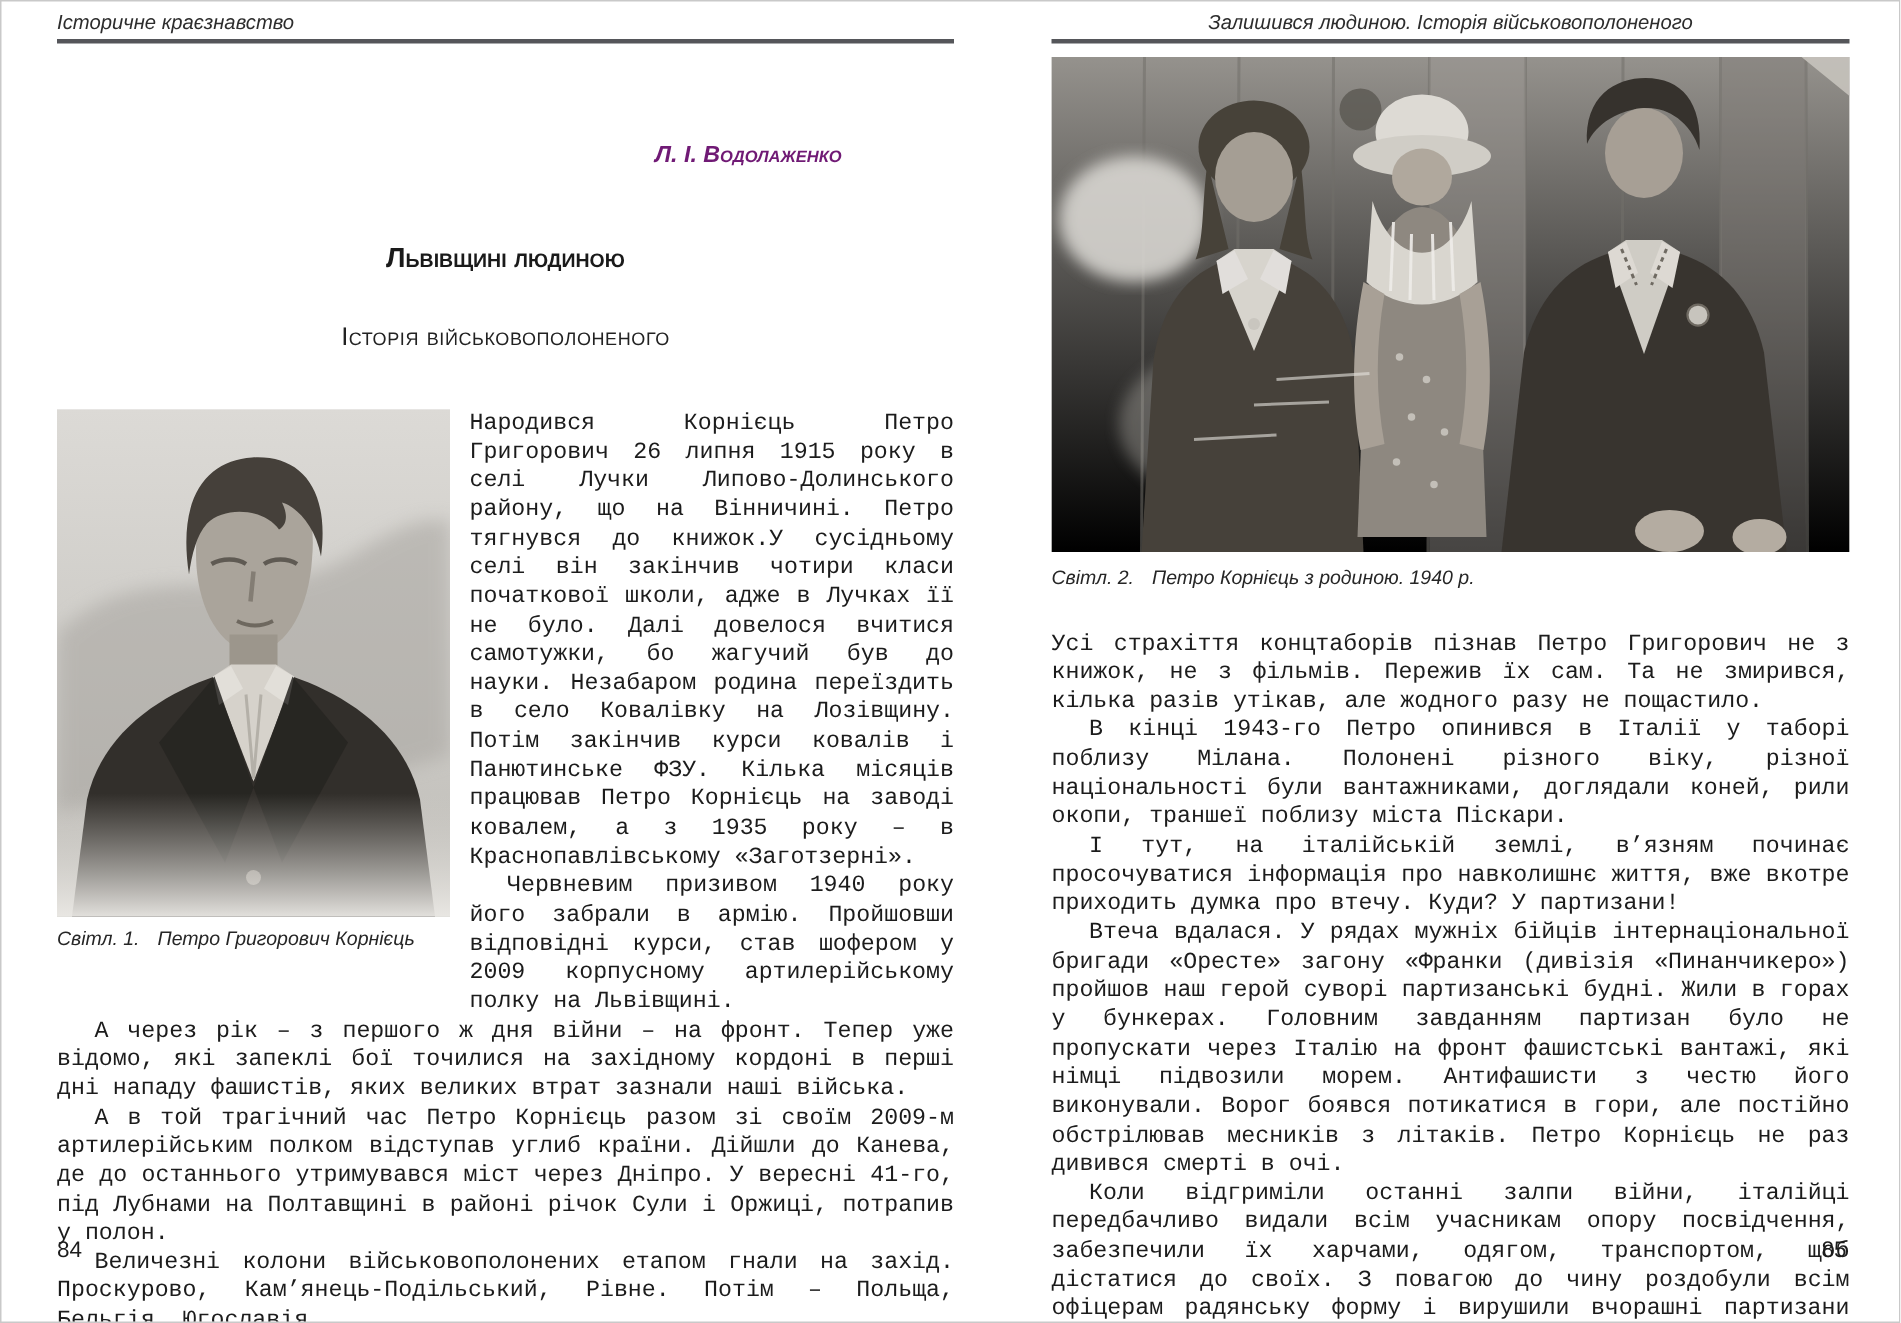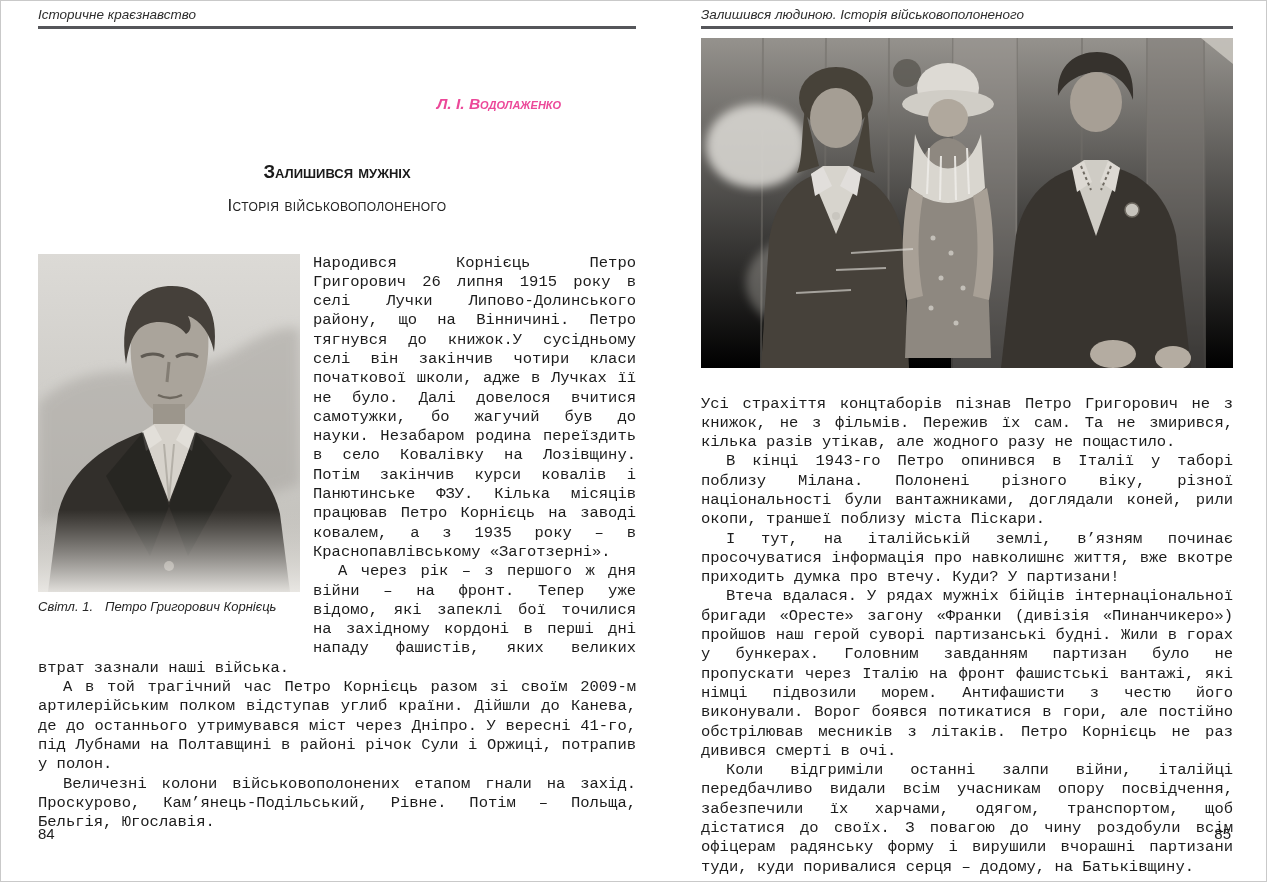--- a/index.html
+++ b/index.html
@@ -9,34 +9,34 @@
     font-family:"Liberation Sans", sans-serif; color:#1c1c1c;
   }
   .page { position:absolute; top:0; }
   .page-left  { left:37px;  width:598px; }
   .page-right { left:700px; width:532px; }
 
   .running-head {
     padding-top:6px; padding-bottom:3px;
     font-size:13.5px; font-style:italic; color:#2d2d2d; line-height:16px;
   }
-  .page-right .running-head { text-align:left; }
+  .page-right .running-head { text-align:center; }
   .head-rule { height:2.5px; background:#55565a; }
 
   .author-line {
     margin-top:66px; text-align:right; padding-right:75px;
     font-weight:bold; font-style:italic; font-variant:small-caps;
-    font-size:15.5px; color:#ec4899;
+    font-size:15.5px; color:#701a75;
   }
   .article-title {
     margin-top:48px; text-align:center;
     font-weight:bold; font-variant:small-caps; font-size:18.5px; color:#1a1a1a;
   }
   .article-subtitle {
-    margin-top:13px; text-align:center;
+    margin-top:32px; text-align:center;
     font-variant:small-caps; font-size:17px; letter-spacing:0.4px; color:#222;
   }
 
   .body-text { margin-top:38px; font-size:15.5px; line-height:19.3px; text-align:justify; }
   .body-text p { margin:0;font-family:Liberation Mono, monospace; }
   .body-text p.indent { text-indent:25px; }
 
   .figure-float { float:left; width:262px; height:405px; margin-right:13px; }
   .photo-frame { display:block; background:#d6d4d0; }
   .fig-caption { margin-top:7px; font-size:13px; font-style:italic; color:#262626; line-height:16px; }
@@ -53,21 +53,21 @@
 </head>
 <body>
 
 <div class="spread">
 
   <div class="page page-left">
     <div class="running-head">Історичне краєзнавство</div>
     <div class="head-rule"></div>
 
     <div class="author-line">Л. І. Водолаженко</div>
-    <div class="article-title">Залишився мужніх</div>
+    <div class="article-title">Львівщині людиною</div>
     <div class="article-subtitle">Історія військовополоненого</div>
 
     <div class="body-text">
       <div class="figure-float">
         <svg class="photo-frame" width="262" height="338" viewBox="0 0 262 338" role="img">
           <defs>
             <linearGradient id="p1sky" x1="0" y1="0" x2="0" y2="1">
               <stop offset="0" stop-color="#dcdad6"></stop>
                 <stop offset="1" stop-color="#bfbdb8"></stop>
             </linearGradient>
@@ -97,20 +97,21 @@
           <path d="M157,178 L131,252 L150,302 L194,222 Z" fill="#262421" opacity="0.85"></path>
           <circle cx="131" cy="312" r="5" fill="#8b867e"></circle>
           <rect y="256" width="262" height="82" fill="url(#p1fade)"></rect>
         </svg>
         <div class="fig-caption">
           <span class="cap-label">Світл. 1.</span><span class="cap-text">Петро Григорович Корнієць</span>
         </div>
       </div>
 
       <p>Народився Корнієць Петро Григорович 26 липня 1915 року в селі Лучки Липово-Долинського району, що на Вінничині. Петро тягнувся до книжок.У сусідньому селі він закінчив чотири класи початкової школи, адже в Лучках її не було. Далі довелося вчитися самотужки, бо жагучий був до науки. Незабаром родина переїздить в село Ковалівку на Лозівщину. Потім закінчив курси ковалів і Панютинське ФЗУ. Кілька місяців працював Петро Корнієць на заводі ковалем, а з 1935 року – в Краснопавлівському «Заготзерні».</p>
+      <p class="indent">Червневим призивом 1940 року його забрали в армію. Пройшовши відповідні курси, став шофером у 2009 корпусному артилерійському полку на Львівщині.</p>
       <p class="indent">А через рік – з першого ж дня війни – на фронт. Тепер уже відомо, які запеклі бої точилися на західному кордоні в перші дні нападу фашистів, яких великих втрат зазнали наші війська.</p>
       <p class="indent">А в той трагічний час Петро Корнієць разом зі своїм 2009-м артилерійським полком відступав углиб країни. Дійшли до Канева, де до останнього утримувався міст через Дніпро. У вересні 41-го, під Лубнами на Полтавщині в районі річок Сули і Оржиці, потрапив у полон.</p>
       <p class="indent">Величезні колони військовополонених етапом гнали на захід. Проскурово, Кам’янець-Подільський, Рівне. Потім – Польща, Бельгія, Югославія.</p>
     </div>
   </div>
 
   <div class="page page-right">
     <div class="running-head">Залишився людиною. Історія військовополоненого</div>
     <div class="head-rule"></div>
 
@@ -190,20 +191,23 @@
         <circle cx="431" cy="172" r="7" fill="#c7c4bd" stroke="#6f6a62" stroke-width="1.5"></circle>
         <ellipse cx="412" cy="316" rx="23" ry="14" fill="#b4aca1"></ellipse>
         <ellipse cx="472" cy="320" rx="18" ry="12" fill="#b4aca1"></ellipse>
 
         <g stroke="#e6e4df" stroke-width="2" opacity="0.6">
           <line x1="150" y1="215" x2="212" y2="211"></line>
             <line x1="135" y1="232" x2="185" y2="230"></line>
           <line x1="95" y1="255" x2="150" y2="252"></line>
         </g>
       </svg>
+      <div class="fig-caption">
+        <span class="cap-label">Світл. 2.</span><span class="cap-text">Петро Корнієць з родиною. 1940 р.</span>
+      </div>
     </div>
 
     <div class="body-text">
       <p>Усі страхіття концтаборів пізнав Петро Григорович не з книжок, не з фільмів. Пережив їх сам. Та не змирився, кілька разів утікав, але жодного разу не пощастило.</p>
       <p class="indent">В кінці 1943-го Петро опинився в Італії у таборі поблизу Мілана. Полонені різного віку, різної національності були вантажниками, доглядали коней, рили окопи, траншеї поблизу міста Піскари.</p>
       <p class="indent">І тут, на італійській землі, в’язням починає просочуватися інформація про навколишнє життя, вже вкотре приходить думка про втечу. Куди? У партизани!</p>
       <p class="indent">Втеча вдалася. У рядах мужніх бійців інтернаціональної бригади «Оресте» загону «Франки (дивізія «Пинанчикеро») пройшов наш герой суворі партизанські будні. Жили в горах у бункерах. Головним завданням партизан було не пропускати через Італію на фронт фашистські вантажі, які німці підвозили морем. Антифашисти з честю його виконували. Ворог боявся потикатися в гори, але постійно обстрілював месників з літаків. Петро Корнієць не раз дивився смерті в очі.</p>
       <p class="indent">Коли відгриміли останні залпи війни, італійці передбачливо видали всім учасникам опору посвідчення, забезпечили їх харчами, одягом, транспортом, щоб дістатися до своїх. З повагою до чину роздобули всім офіцерам радянську форму і вирушили вчорашні партизани туди, куди поривалися серця – додому, на Батьківщину.</p>
     </div>
   </div>

